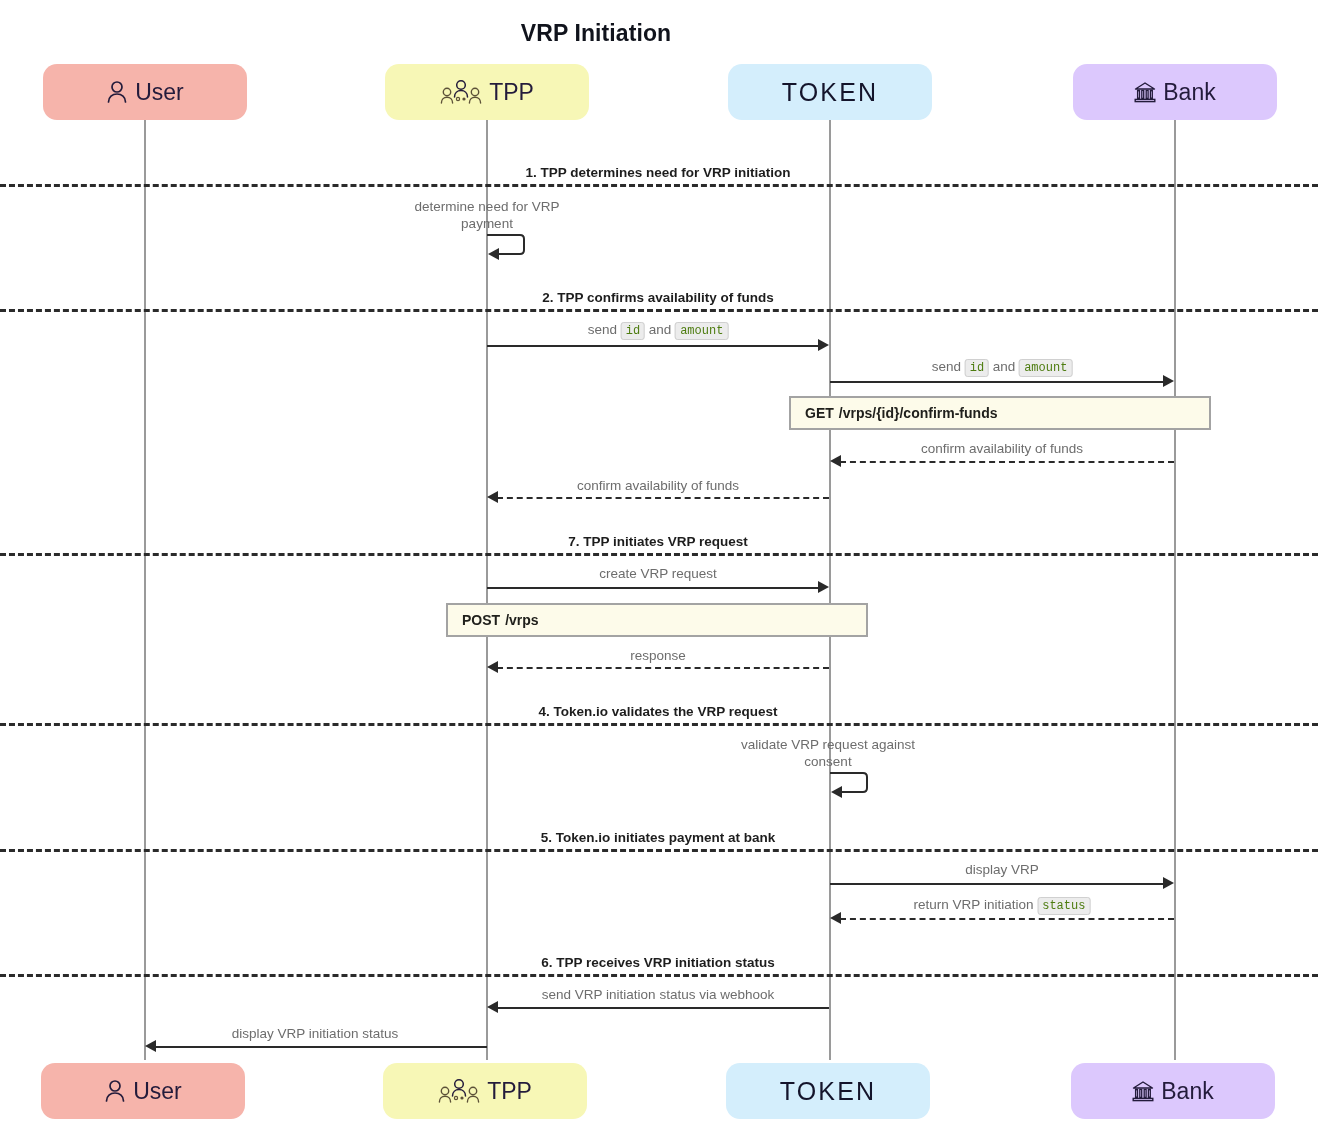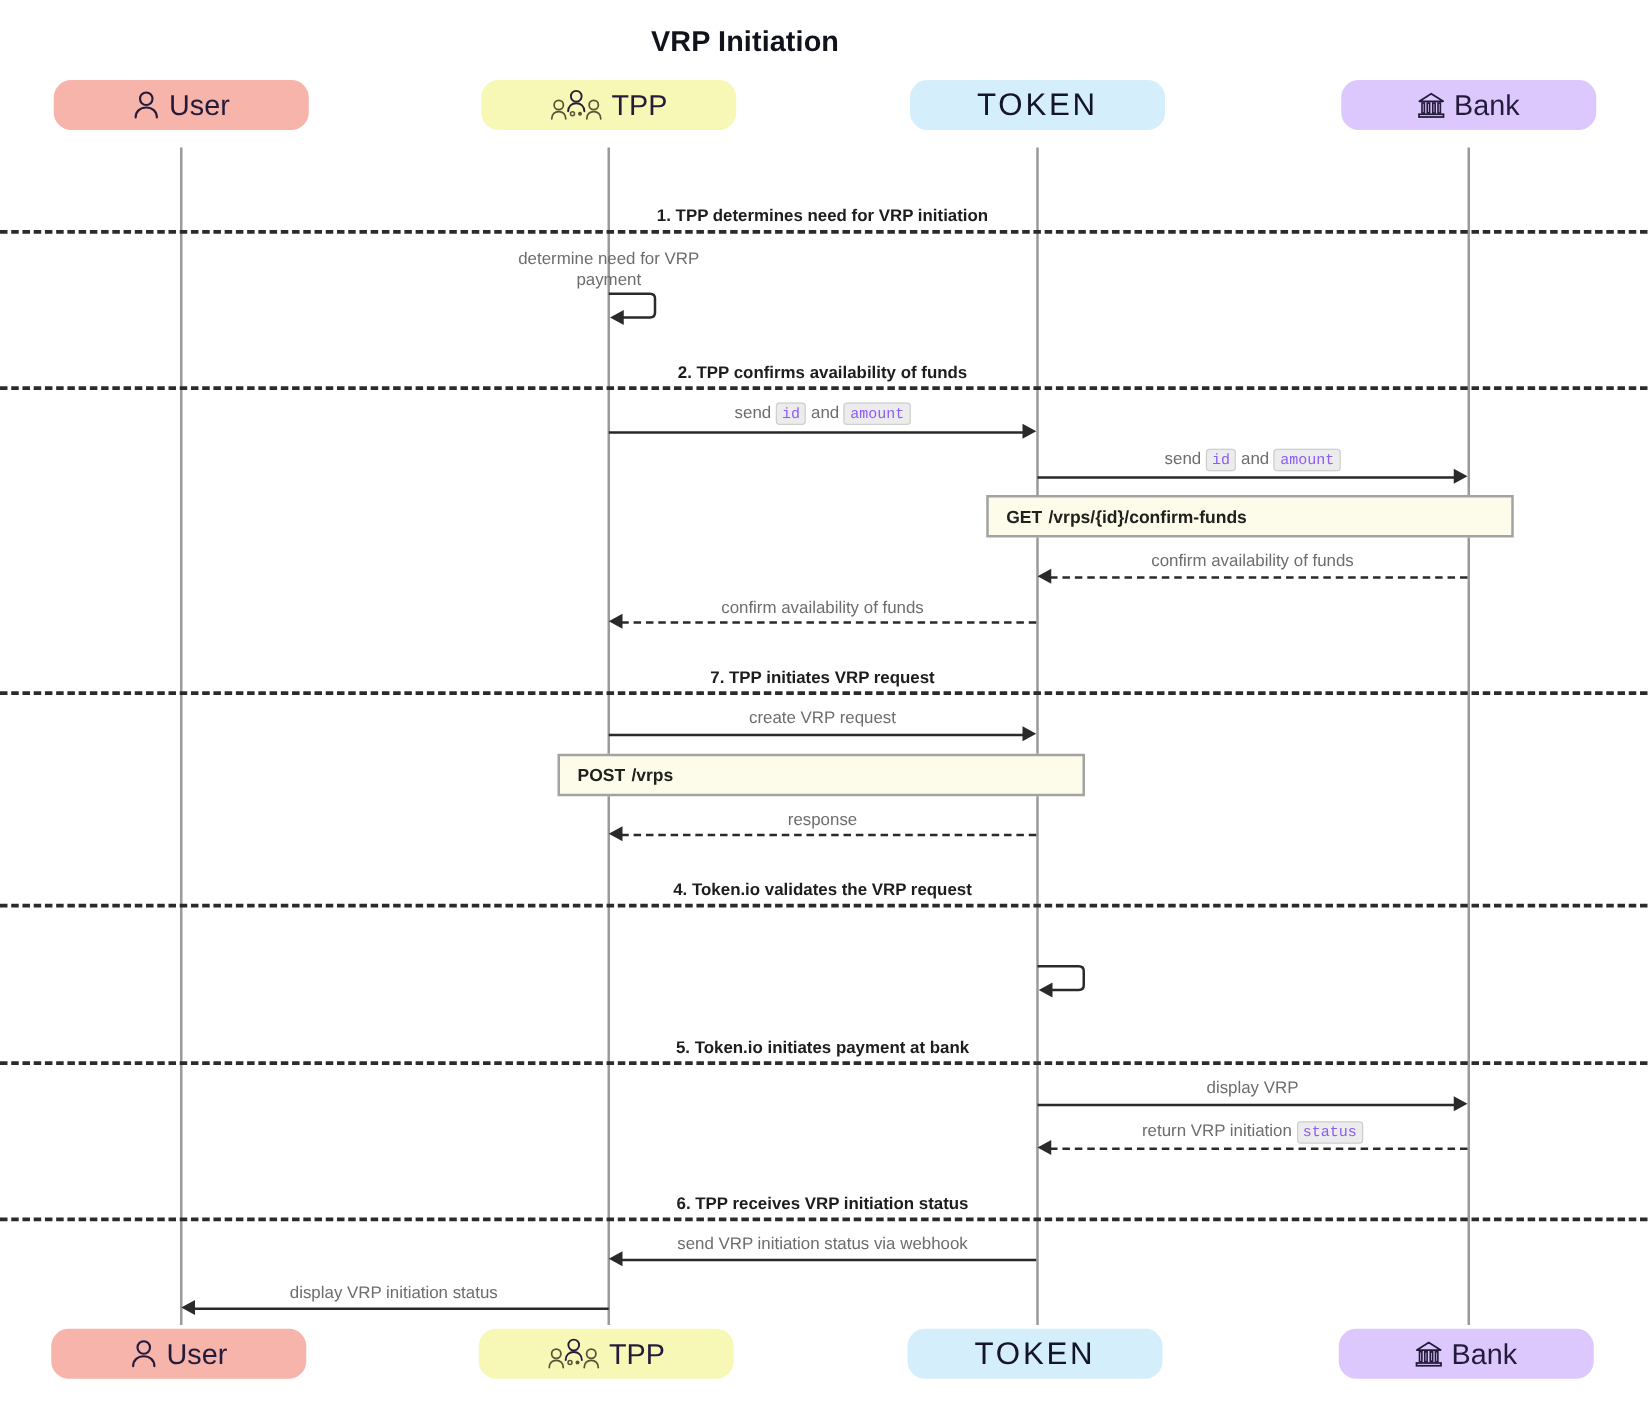--- a/index.html
+++ b/index.html
@@ -38,21 +38,21 @@
     position: absolute;
     width: 2px;
     background: #9a9a9a;
     top: 118px;
     height: 942px;
   }
 
   
   .actor-box {
     position: absolute;
-    height: 40px;
+    height: 56px;
     border-radius: 14px;
     display: flex;
     align-items: center;
     justify-content: center;
     gap: 7px;
     color: #231b3b;
     font-size: 23px;
     box-sizing: border-box;
   }
   .actor-box .actor-label { line-height: 1; }
@@ -121,21 +121,21 @@
     text-align: center;
     width: 150px;
   }
   code.inline-code {
     font-family: "Liberation Mono", monospace;
     font-size: 12px;
     background: #ececec;
     border: 1px solid #d0d0d0;
     border-radius: 3px;
     padding: 1px 4px;
-    color: #8b5cf6;
+    color: #4d7c0f;
   }
 
   
   .self-loop {
     position: absolute;
   }
 
   
   .note-box {
     position: absolute;
@@ -259,20 +259,21 @@
     <span class="path">/vrps</span>
   </div>
 
   <div class="msg-label" style="left:658px; top:647px;">response</div>
   <div class="msg-line dashed" style="left:497px; top:667px; width:332px;"></div>
   <div class="arrow-head left" style="left:487px; top:661px;"></div>
 
   <div class="section-title" style="left:658px; top:704px;">4. Token.io validates the VRP request</div>
   <div class="section-divider" style="top:723px;"></div>
 
+  <div class="msg-label wrap" style="left:828px; top:736px; width:180px;">validate VRP request against consent</div>
   <svg class="self-loop" style="left:829px; top:770px;" width="46" height="28" viewBox="0 0 46 28">
     <path d="M1 3 L34 3 Q38 3 38 7 L38 18 Q38 22 34 22 L12 22" fill="none" stroke="#2a2a2a" stroke-width="2" stroke-linejoin="round"></path>
     <path d="M13 16 L2 22 L13 28 Z" fill="#2a2a2a"></path>
   </svg>
 
   <div class="section-title" style="left:658px; top:830px;">5. Token.io initiates payment at bank</div>
   <div class="section-divider" style="top:849px;"></div>
 
   <div class="msg-label" style="left:1002px; top:861px;">display VRP</div>
   <div class="msg-line" style="left:830px; top:883px; width:334px;"></div>

